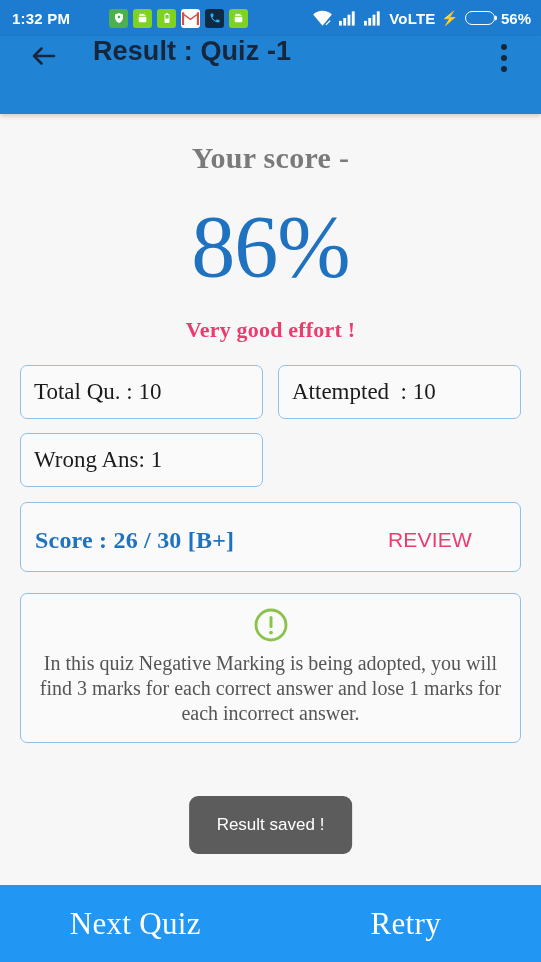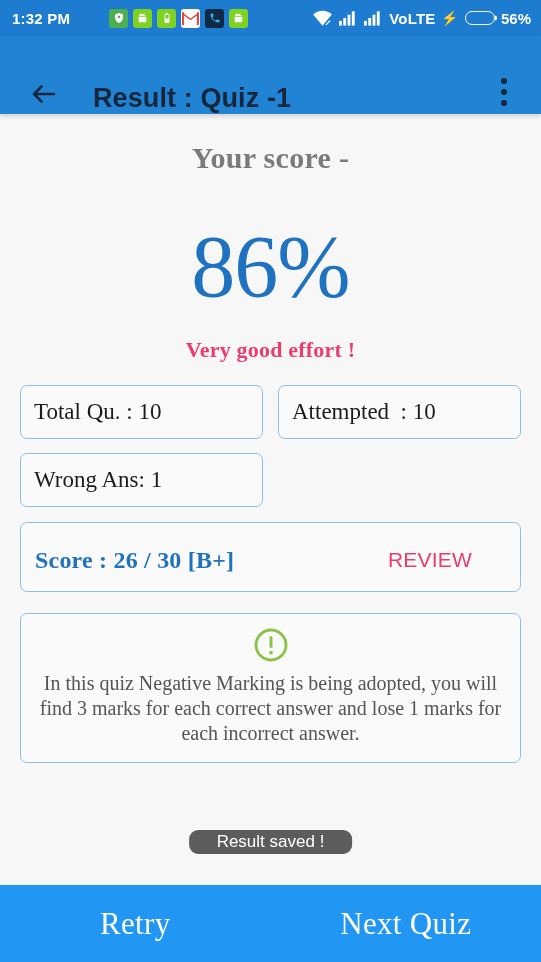--- a/index.html
+++ b/index.html
@@ -93,21 +93,21 @@
   .batt-pct {
     font-size: 15px;
     font-weight: bold;
   }
 
   
   .app-bar {
     height: 78px;
     background: #2183d4;
     display: flex;
-    align-items: flex-end;
+    align-items: flex-start;
     padding: 0 20px 0 24px;
     box-shadow: 0 2px 5px rgba(0,0,0,0.18);
     position: relative;
     z-index: 5;
   }
   .back-btn {
     width: 40px; height: 40px;
     display: flex; align-items: center; justify-content: center;
     flex: 0 0 auto;
   }
@@ -149,21 +149,21 @@
     letter-spacing: 0.3px;
   }
 
   .score-pct {
     text-align: center;
     font-family: "Liberation Serif", serif;
     font-size: 88px;
     font-weight: normal;
     color: #1e72c0;
     line-height: 1;
-    margin-top: 48px;
+    margin-top: 28px;
     letter-spacing: -1px;
   }
 
   .effort-msg {
     text-align: center;
     font-family: "Liberation Serif", serif;
     font-size: 22px;
     font-weight: bold;
     color: #ec3b6e;
     margin-top: 26px;
@@ -239,21 +239,21 @@
 
   
   .toast {
     position: absolute;
     left: 50%;
     transform: translateX(-50%);
     bottom: 31px;
     background: #5c5c5c;
     color: #ffffff;
     border-radius: 9px;
-    padding: 2px 28px;
+    padding: 19px 28px;
     font-family: "Liberation Sans", sans-serif;
     font-size: 17px;
     white-space: nowrap;
   }
 
   
   .bottom-bar {
     position: absolute;
     left: 0; bottom: 0;
     width: 541px;
@@ -394,15 +394,15 @@
         <circle cx="12" cy="17" r="1.25" fill="#8bc34a"></circle>
       </svg>
     </span>
     <div class="info-text">In this quiz Negative Marking is being adopted, you will find 3 marks for each correct answer and lose 1 marks for each incorrect answer.</div>
   </div>
 
   <div class="toast">Result saved !</div>
 </div>
 
 <div class="bottom-bar">
+  <div class="bottom-btn">Next Quiz</div>
   <div class="bottom-btn">Retry</div>
-  <div class="bottom-btn">Next Quiz</div>
 </div>
 
 </body></html>

